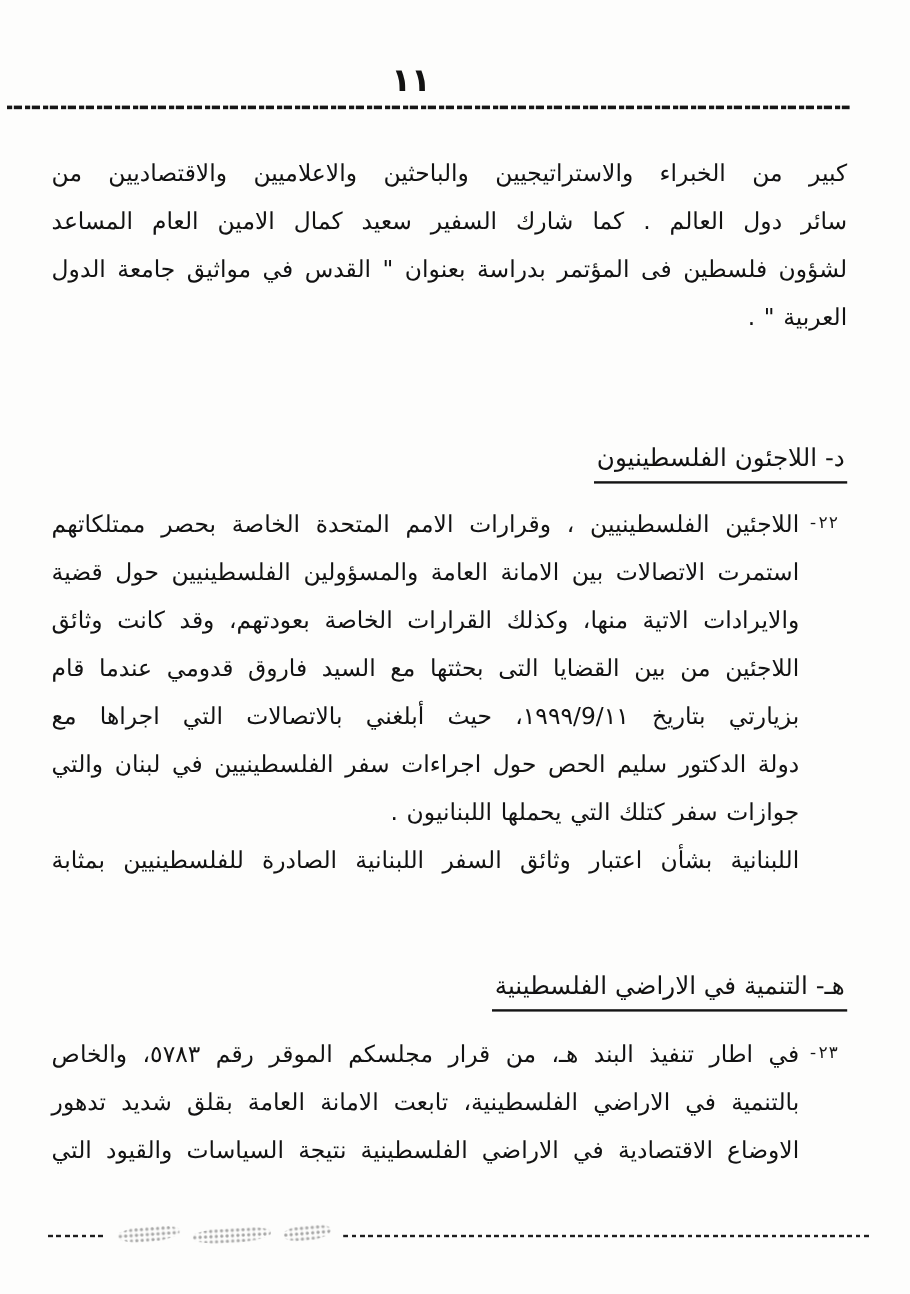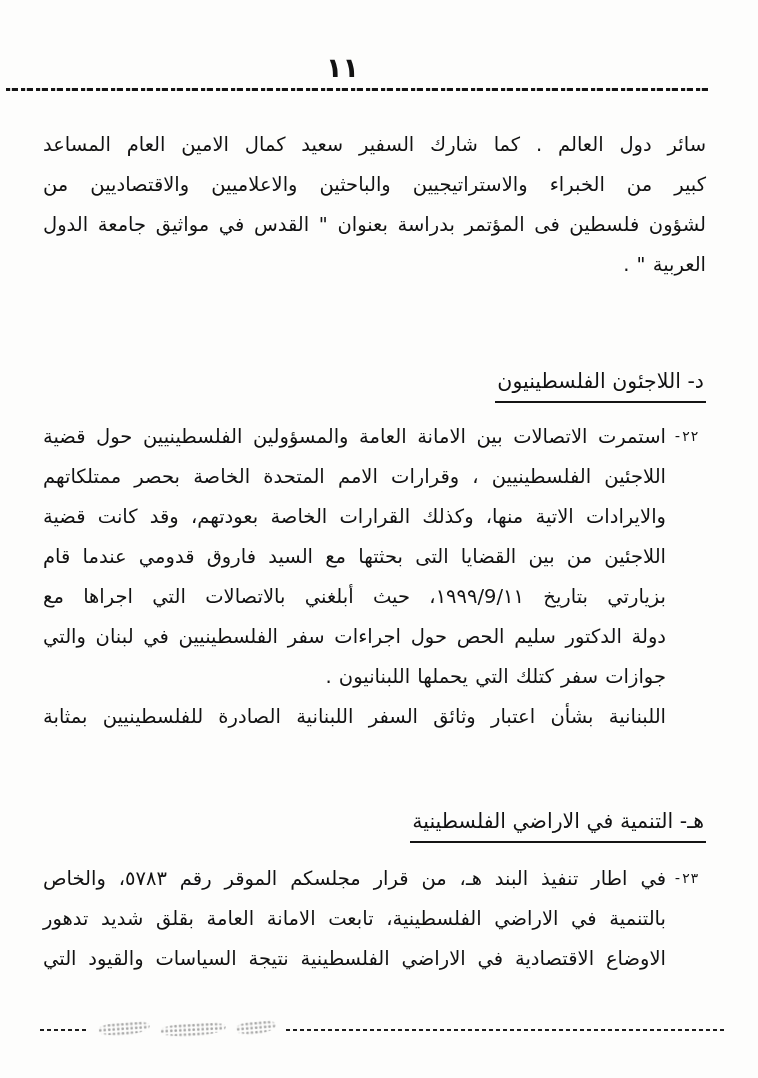--- a/index.html
+++ b/index.html
@@ -81,36 +81,36 @@
 </head>
 <body>
 
 <div class="page">
 
   <div class="page-number">١١</div>
 
   <div class="rule-top"></div>
 
   <div class="para intro">
+      <div class="tline">كبير من الخبراء والاستراتيجيين والباحثين والاعلاميين والاقتصاديين من</div>
       <div class="tline">سائر دول العالم . كما شارك السفير سعيد كمال الامين العام المساعد</div>
-      <div class="tline">كبير من الخبراء والاستراتيجيين والباحثين والاعلاميين والاقتصاديين من</div>
       <div class="tline">لشؤون فلسطين فى المؤتمر بدراسة بعنوان " القدس في مواثيق جامعة الدول</div>
       <div class="tline tline-right-last">العربية " .</div>
     </div>
 
   <div class="heading">
     <span class="heading-text">د- اللاجئون الفلسطينيون</span>
   </div>
 
   <div class="numbered para">
     <div class="num">٢٢-</div>
     <div class="ntext">
+        <div class="tline">اللاجئين الفلسطينيين ، وقرارات الامم المتحدة الخاصة بحصر ممتلكاتهم</div>
         <div class="tline">استمرت الاتصالات بين الامانة العامة والمسؤولين الفلسطينيين حول قضية</div>
-        <div class="tline">اللاجئين الفلسطينيين ، وقرارات الامم المتحدة الخاصة بحصر ممتلكاتهم</div>
-        <div class="tline">والايرادات الاتية منها، وكذلك القرارات الخاصة بعودتهم، وقد كانت قضية</div>
+        <div class="tline">والايرادات الاتية منها، وكذلك القرارات الخاصة بعودتهم، وقد كانت وثائق</div>
         <div class="tline">اللاجئين من بين القضايا التى بحثتها مع السيد فاروق قدومي عندما قام</div>
         <div class="tline">بزيارتي بتاريخ ١٩٩٩/9/١١، حيث أبلغني بالاتصالات التي اجراها مع</div>
         <div class="tline">دولة الدكتور سليم الحص حول اجراءات سفر الفلسطينيين في لبنان والتي</div>
         <div class="tline tline-right-last">جوازات سفر كتلك التي يحملها اللبنانيون .</div>
         <div class="tline">اللبنانية بشأن اعتبار وثائق السفر اللبنانية الصادرة للفلسطينيين بمثابة</div>
       </div>
   </div>
 
   <div class="heading second">
     <span class="heading-text">هـ- التنمية في الاراضي الفلسطينية</span>

